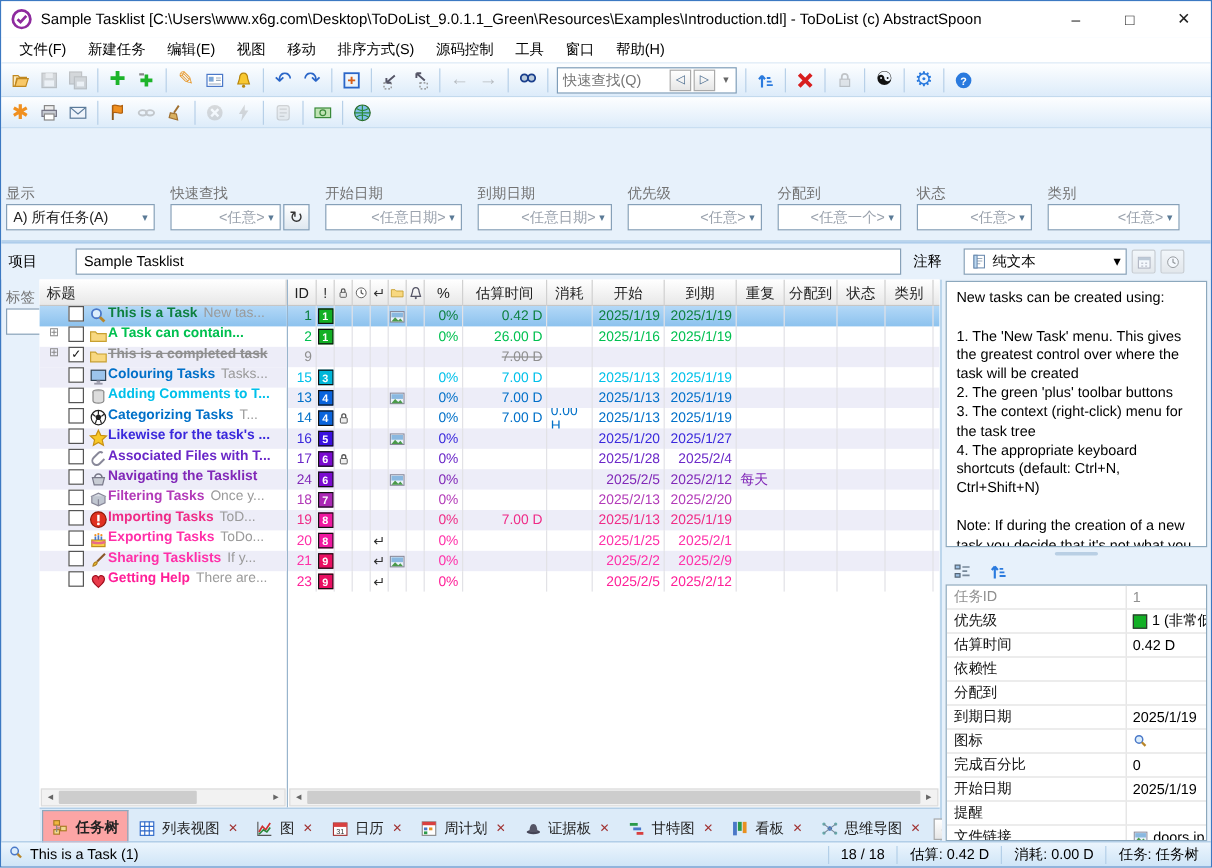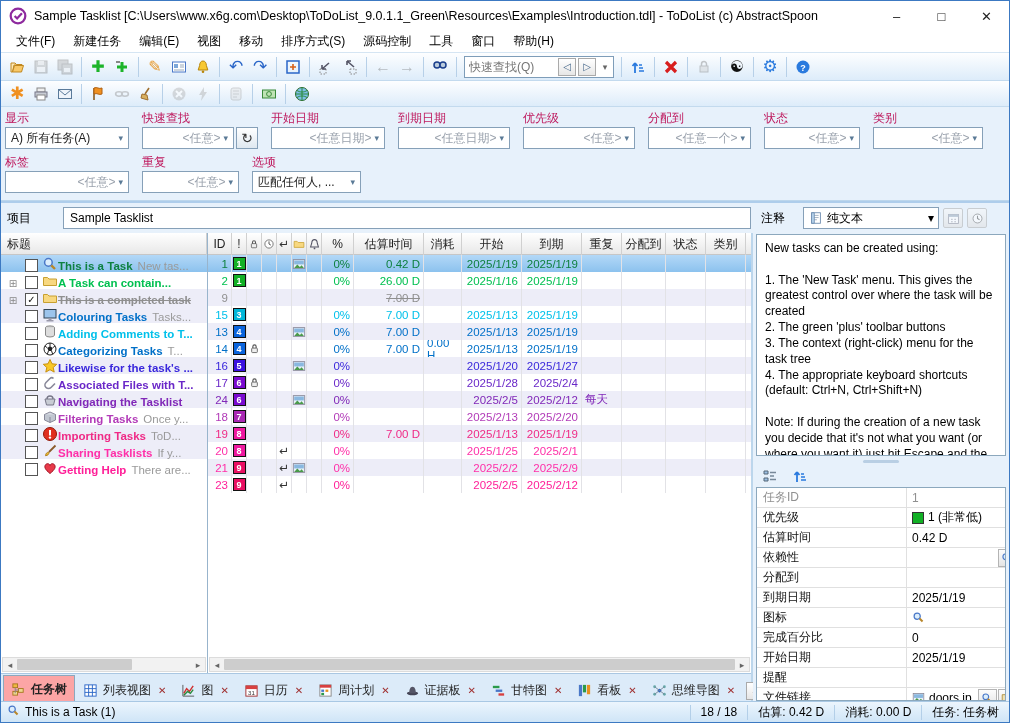--- a/index.html
+++ b/index.html
@@ -27,45 +27,45 @@
   
   .searchwrap{display:flex;align-items:center;height:22px;background:#fff;border:1px solid #7e9db9;margin:0 3px;}
   .searchwrap input{border:0;outline:0;width:92px;height:18px;font-size:12px;padding:0 4px;font-family:inherit;}
   .mini-btn{width:18px;height:18px;margin:0 1px;display:flex;align-items:center;justify-content:center;
     background:linear-gradient(#fff,#e6e6e6);border:1px solid #aaa;font-size:10px;color:#46688c;}
   .dd-arrow{width:16px;height:20px;display:flex;align-items:center;justify-content:center;color:#666;font-size:9px;}
   
   .filterpanel{position:absolute;top:106px;left:0;right:0;height:94px;background:#e7f1fb;padding:3px 4px;border-bottom:1px solid #bcd6ec;}
   .frow{display:flex;}
   .fgroup{margin-right:13px;}
-  .flabel{height:17px;line-height:17px;color:#be185d;}
+  .flabel{height:17px;line-height:17px;color:#737373;margin-top:43px;}
   .fcombo{height:22px;background:#fff;border:1px solid #86a0b8;display:flex;align-items:center;padding:0 5px;color:#222;}
   .fcombo .val{flex:1;white-space:nowrap;overflow:hidden;}
   .fcombo .val.muted{color:#9aa2ad;text-align:right;}
   .fcombo .ca{color:#5a7a96;font-size:9px;margin-left:3px;}
   .fextra{width:22px;height:22px;margin-left:2px;background:linear-gradient(#fff,#dfe8f0);border:1px solid #86a0b8;display:flex;align-items:center;justify-content:center;}
   
   .projectrow{position:absolute;top:200px;left:0;right:0;height:32px;display:flex;align-items:center;background:#e7f1fb;border-top:2px solid #aecdeb;padding:0 6px;}
   .plabel{width:56px;}
   .pinput{width:688px;height:22px;background:#fff;border:1px solid #86a0b8;display:flex;align-items:center;padding:0 6px;}
   .clabel{margin-left:10px;width:42px;}
   .ccombo{width:136px;height:22px;background:#fff;border:1px solid #86a0b8;display:flex;align-items:center;padding:0 4px;}
   .ccombo .val{flex:1;}
   .cbtn{width:20px;height:20px;margin-left:4px;background:linear-gradient(#fafafa,#e0e0e0);border:1px solid #b0b0b0;border-radius:2px;display:flex;align-items:center;justify-content:center;opacity:.55;}
   
   .content{position:absolute;top:232px;left:0;right:0;bottom:21px;display:flex;}
-  .leftcol{width:752px;position:relative;background:#fff;border-right:2px solid #bcd6ec;}
+  .leftcol{width:752px;position:relative;background:#fff;border-right:2px solid #bcd6ec;margin-left:32px;}
   .taskarea{position:absolute;top:0;left:0;right:0;height:440px;display:flex;background:#fff;}
   .treepane{width:207px;border-right:1px solid #98b4cc;position:relative;}
   .colspane{flex:1;overflow:hidden;position:relative;}
   .thead{height:22px;display:flex;background:linear-gradient(#ffffff,#e8e8e8);border-bottom:1px solid #c6c6c6;}
   .th{display:flex;align-items:center;justify-content:center;border-right:1px solid #d0d0d0;color:#222;height:22px;}
   .th.left{justify-content:flex-start;padding-left:6px;}
   .rows{position:relative;}
-  .trow,.crow{height:17px;display:flex;align-items:flex-end;font-size:11.5px;}
+  .trow,.crow{height:17px;display:flex;align-items:flex-start;font-size:11.5px;}
   .trow.alt,.crow.alt{background:#ededf8;}
   .trow.sel,.crow.sel{background:linear-gradient(#b3d8f7,#8cc2ee);}
   .gutter{width:24px;display:flex;align-items:center;justify-content:center;color:#888;font-size:10px;}
   .cb{width:13px;height:13px;background:#fff;border:1px solid #555;margin-right:4px;display:flex;align-items:center;justify-content:center;font-size:10px;color:#111;}
   .ticon{width:16px;display:flex;justify-content:center;margin-right:3px;}
   .ttitle{font-weight:bold;white-space:nowrap;}
   .tsub{color:#9a9a9a;margin-left:5px;white-space:nowrap;}
   .strike{text-decoration:line-through;}
   .c{height:17px;display:flex;align-items:center;justify-content:flex-end;padding:0 3px;border-right:1px solid #e2e2e6;overflow:hidden;}
   .c.ctr{justify-content:center;padding:0;}
@@ -616,20 +616,36 @@
                 <span style="display: inline-flex;">
                   <svg width="16" height="16" viewBox="0 0 16 16">
                     <circle cx="8" cy="8" r="6.5" fill="#e03020" stroke="#901808"></circle>
                     <rect x="7" y="4" width="2" height="5.5" fill="#fff"></rect>
                     <circle cx="8" cy="11.6" r="1.2" fill="#fff"></circle>
                   </svg>
                 </span>
                 <span class="ttitle" style="color: rgb(239, 42, 134);">Importing Tasks</span>
                 <span class="tsub">ToD...</span>
               </div>
+              <div class="trow">
+                <span class="gutter"></span>
+                <span class="cb"></span>
+                <span style="display: inline-flex;">
+                  <svg width="16" height="16" viewBox="0 0 16 16">
+                    <rect x="2.5" y="8" width="11" height="5.5" fill="#f8d048" stroke="#c09020"></rect>
+                    <path d="M2.5 9.5c2 1.5 9 1.5 11 0" fill="none" stroke="#e86a8a" stroke-width="2"></path>
+                    <path d="M5.5 5v3M8 4v4M10.5 5v3" stroke="#4a78c8" stroke-width="1.4"></path>
+                    <circle cx="5.5" cy="4" r=".9" fill="#f09020"></circle>
+                    <circle cx="8" cy="3" r=".9" fill="#f09020"></circle>
+                    <circle cx="10.5" cy="4" r=".9" fill="#f09020"></circle>
+                  </svg>
+                </span>
+                <span class="ttitle" style="color: rgb(255, 47, 168);">Exporting Tasks</span>
+                <span class="tsub">ToDo...</span>
+              </div>
               <div class="trow alt">
                 <span class="gutter"></span>
                 <span class="cb"></span>
                 <span style="display: inline-flex;">
                   <svg width="16" height="16" viewBox="0 0 16 16">
                     <path d="M13.5 2.5 L7 9" stroke="#8a5a2a" stroke-width="1.8"></path>
                     <path d="M6.8 9.2 c-2 0-3 1.2-3.3 3.5 2.3-.3 3.5-1.3 3.5-3.3z" fill="#f0c030" stroke="#b08020"></path>
                   </svg>
                 </span>
                 <span class="ttitle" style="color: rgb(255, 47, 168);">Sharing Tasklists</span>

